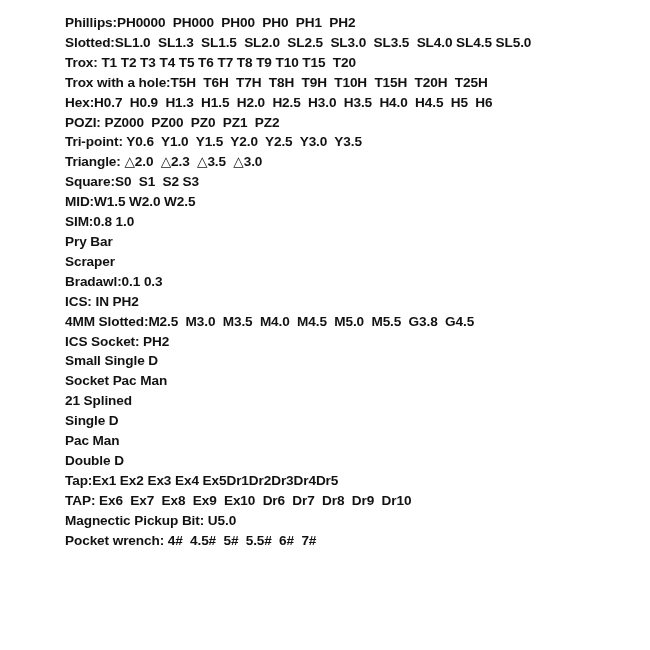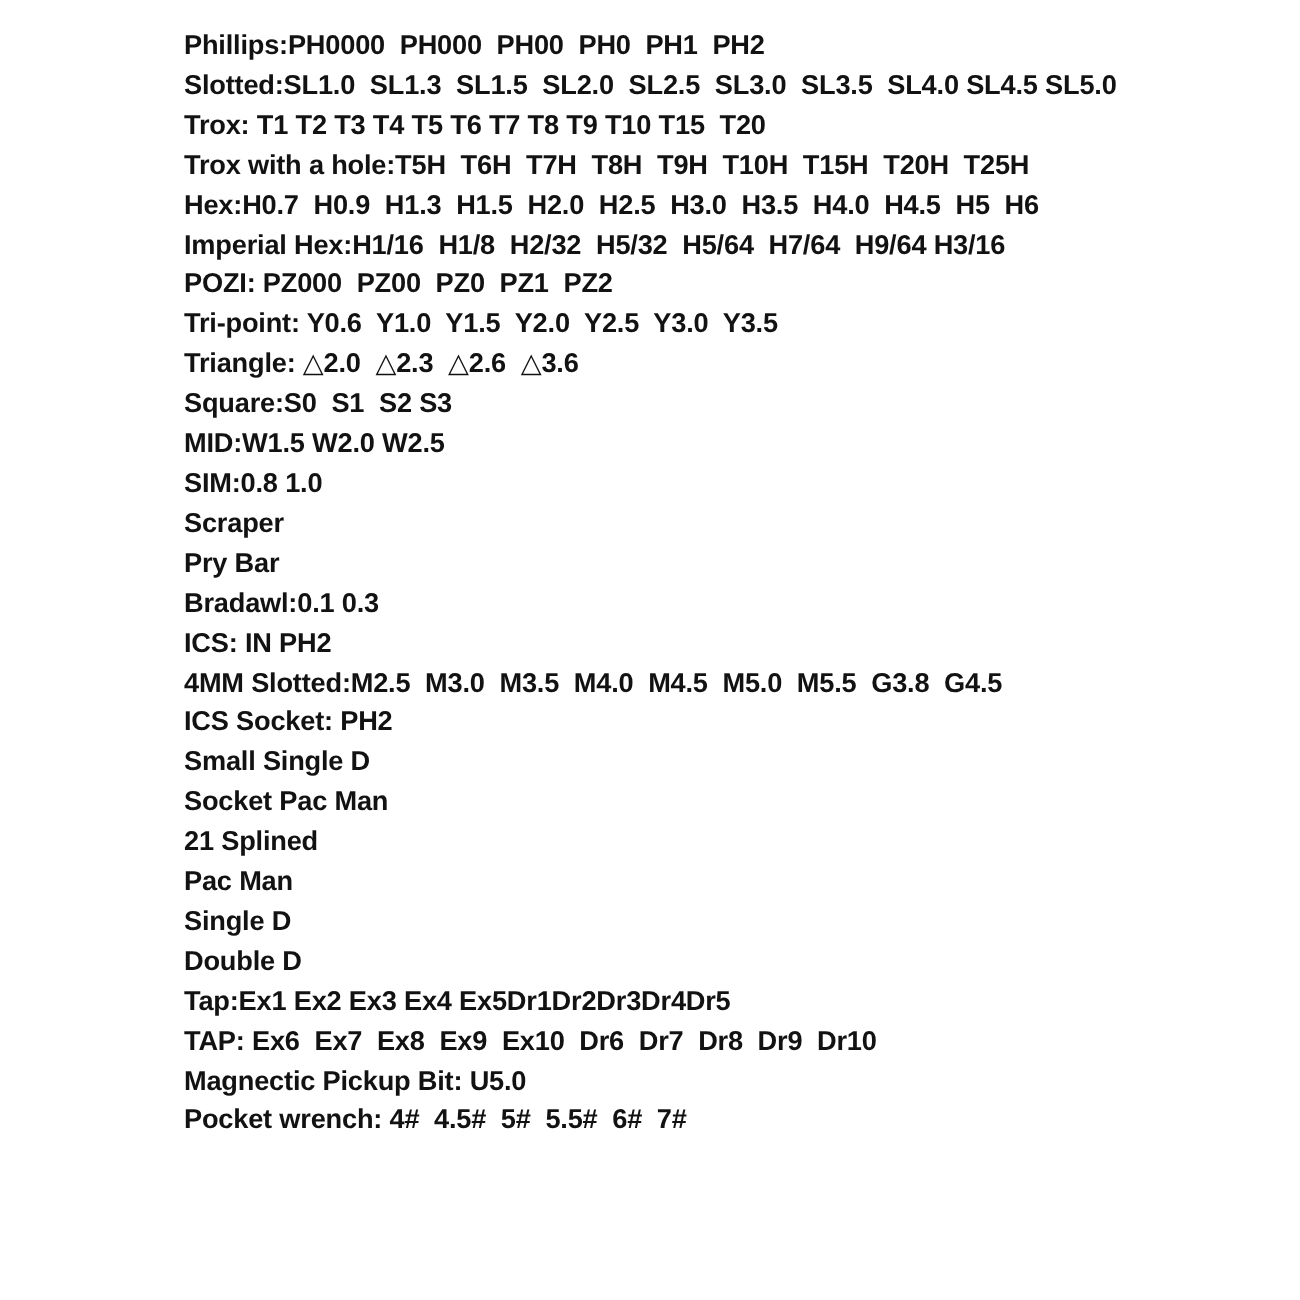--- a/index.html
+++ b/index.html
@@ -7,56 +7,55 @@
     padding: 0;
     background: #ffffff;
   }
   body {
     width: 650px;
     height: 650px;
     overflow: hidden;
     font-family: "Liberation Sans", "DejaVu Sans", sans-serif;
   }
   .spec-sheet {
-    padding: 13px 0 0 92px;
+    padding: 13px 0 0 65px;
   }
   .spec-line {
     font-size: 13.6px;
     font-weight: bold;
     line-height: 19.9px;
     color: #121212;
     white-space: pre;
     letter-spacing: -0.1px;
   }
 </style>
 </head>
 <body>
 
 <main class="spec-sheet">
   <div class="spec-line">Phillips:PH0000  PH000  PH00  PH0  PH1  PH2</div>
   <div class="spec-line">Slotted:SL1.0  SL1.3  SL1.5  SL2.0  SL2.5  SL3.0  SL3.5  SL4.0 SL4.5 SL5.0</div>
   <div class="spec-line">Trox: T1 T2 T3 T4 T5 T6 T7 T8 T9 T10 T15  T20</div>
   <div class="spec-line">Trox with a hole:T5H  T6H  T7H  T8H  T9H  T10H  T15H  T20H  T25H</div>
   <div class="spec-line">Hex:H0.7  H0.9  H1.3  H1.5  H2.0  H2.5  H3.0  H3.5  H4.0  H4.5  H5  H6</div>
-  <div class="spec-line">Imperial Hex:H1/16  H1/8  H2/32  H5/32  H5/64  H7/64  H9/64 H3/16</div>
   <div class="spec-line">POZI: PZ000  PZ00  PZ0  PZ1  PZ2</div>
   <div class="spec-line">Tri-point: Y0.6  Y1.0  Y1.5  Y2.0  Y2.5  Y3.0  Y3.5</div>
-  <div class="spec-line">Triangle: △2.0  △2.3  △2.6  △3.6</div>
+  <div class="spec-line">Triangle: △2.0  △2.3  △3.5  △3.0</div>
   <div class="spec-line">Square:S0  S1  S2 S3</div>
   <div class="spec-line">MID:W1.5 W2.0 W2.5</div>
   <div class="spec-line">SIM:0.8 1.0</div>
+  <div class="spec-line">Pry Bar</div>
   <div class="spec-line">Scraper</div>
-  <div class="spec-line">Pry Bar</div>
   <div class="spec-line">Bradawl:0.1 0.3</div>
   <div class="spec-line">ICS: IN PH2</div>
   <div class="spec-line">4MM Slotted:M2.5  M3.0  M3.5  M4.0  M4.5  M5.0  M5.5  G3.8  G4.5</div>
   <div class="spec-line">ICS Socket: PH2</div>
   <div class="spec-line">Small Single D</div>
   <div class="spec-line">Socket Pac Man</div>
   <div class="spec-line">21 Splined</div>
+  <div class="spec-line">Single D</div>
   <div class="spec-line">Pac Man</div>
-  <div class="spec-line">Single D</div>
   <div class="spec-line">Double D</div>
   <div class="spec-line">Tap:Ex1 Ex2 Ex3 Ex4 Ex5Dr1Dr2Dr3Dr4Dr5</div>
   <div class="spec-line">TAP: Ex6  Ex7  Ex8  Ex9  Ex10  Dr6  Dr7  Dr8  Dr9  Dr10</div>
   <div class="spec-line">Magnectic Pickup Bit: U5.0</div>
   <div class="spec-line">Pocket wrench: 4#  4.5#  5#  5.5#  6#  7#</div>
 </main>
 
 </body></html>

